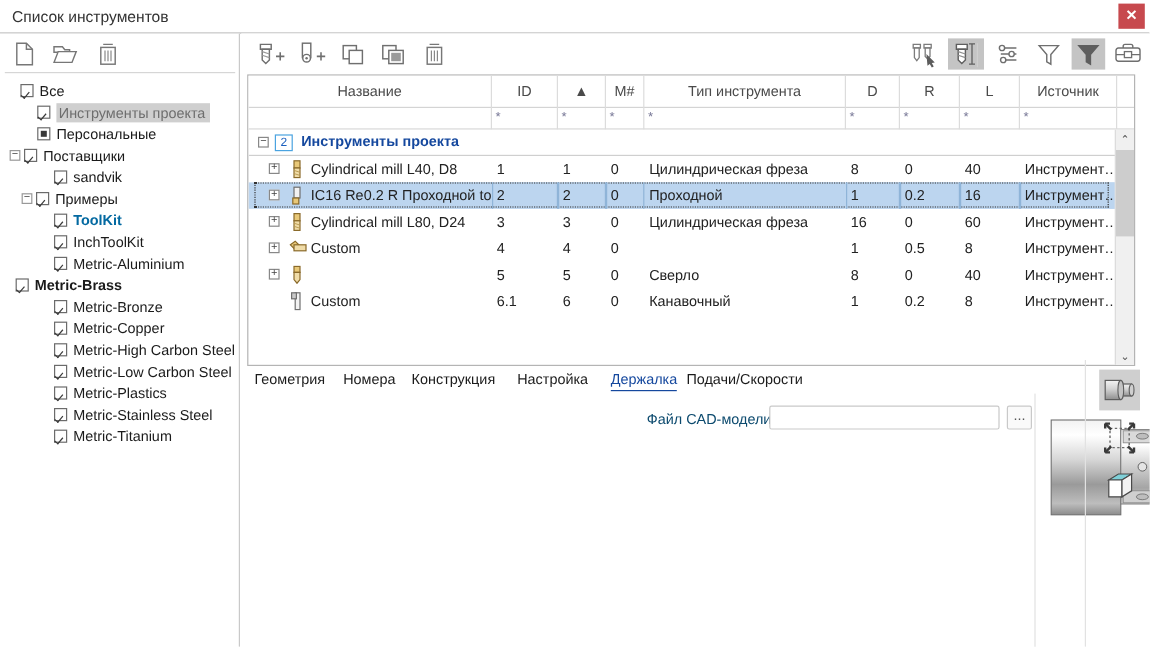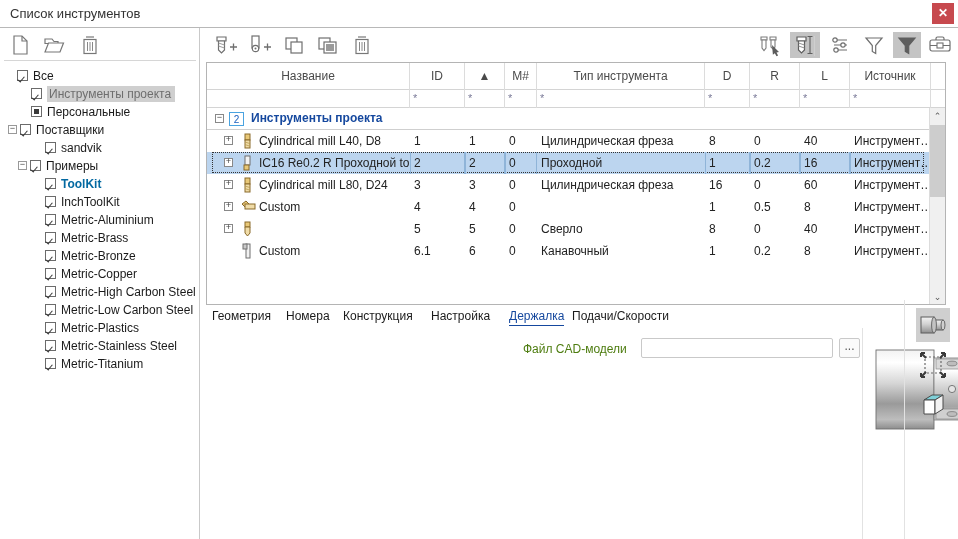--- a/index.html
+++ b/index.html
@@ -171,21 +171,21 @@
     position:absolute; left:5px; top:278px; width:740px; height:22px;
   }
   .tab {
     position:absolute; top:0; height:20px; line-height:20px;
     font-size:12px; color:#1b1b1b; cursor:pointer; white-space:nowrap;
   }
   .tab.active { color:#15489e; border-bottom:1px solid #15489e; }
 
   
   #cad-label {
-    position:absolute; left:322px; top:314px; font-size:12px; color:#4d7c0f;
+    position:absolute; left:338px; top:314px; font-size:12px; color:#0c4a6e;
   }
   #cad-input {
     position:absolute; left:440px; top:310px; width:192px; height:20px;
     border:1px solid #c9c9c9; background:#fff; border-radius:2px;
     font-family:"Liberation Sans", sans-serif; font-size:12px;
     padding:0 4px; outline:none;
   }
   #cad-browse {
     position:absolute; left:638px; top:310px; width:21px; height:20px;
     border:1px solid #c9c9c9; background:#fafafa; border-radius:2px;
@@ -246,21 +246,21 @@
     <div id="tree">
         <div class="tree-row" style="padding-left: 4px;"><span class="tw-blank"></span><span class="cb checked"></span><span class="tree-label">Все</span></div>
         <div class="tree-row selected" style="padding-left: 18px;"><span class="tw-blank"></span><span class="cb checked"></span><span class="tree-label">Инструменты проекта</span></div>
         <div class="tree-row" style="padding-left: 18px;"><span class="tw-blank"></span><span class="cb partial"></span><span class="tree-label">Персональные</span></div>
         <div class="tree-row" style="padding-left: 8px;"><span class="tw">−</span><span class="cb checked"></span><span class="tree-label">Поставщики</span></div>
         <div class="tree-row" style="padding-left: 32px;"><span class="tw-blank"></span><span class="cb checked"></span><span class="tree-label">sandvik</span></div>
         <div class="tree-row" style="padding-left: 18px;"><span class="tw">−</span><span class="cb checked"></span><span class="tree-label">Примеры</span></div>
         <div class="tree-row" style="padding-left: 32px;"><span class="tw-blank"></span><span class="cb checked"></span><span class="tree-label bold-item">ToolKit</span></div>
         <div class="tree-row" style="padding-left: 32px;"><span class="tw-blank"></span><span class="cb checked"></span><span class="tree-label">InchToolKit</span></div>
         <div class="tree-row" style="padding-left: 32px;"><span class="tw-blank"></span><span class="cb checked"></span><span class="tree-label">Metric-Aluminium</span></div>
-        <div class="tree-row" style="padding-left: 32px;"><span class="tw-blank"></span><span class="cb checked"></span><span class="tree-label">Metric-Brass</span></div>
+        <div class="tree-row" style=" font-weight: bold;"><span class="tw-blank"></span><span class="cb checked"></span><span class="tree-label">Metric-Brass</span></div>
         <div class="tree-row" style="padding-left: 32px;"><span class="tw-blank"></span><span class="cb checked"></span><span class="tree-label">Metric-Bronze</span></div>
         <div class="tree-row" style="padding-left: 32px;"><span class="tw-blank"></span><span class="cb checked"></span><span class="tree-label">Metric-Copper</span></div>
         <div class="tree-row" style="padding-left: 32px;"><span class="tw-blank"></span><span class="cb checked"></span><span class="tree-label">Metric-High Carbon Steel</span></div>
         <div class="tree-row" style="padding-left: 32px;"><span class="tw-blank"></span><span class="cb checked"></span><span class="tree-label">Metric-Low Carbon Steel</span></div>
         <div class="tree-row" style="padding-left: 32px;"><span class="tw-blank"></span><span class="cb checked"></span><span class="tree-label">Metric-Plastics</span></div>
         <div class="tree-row" style="padding-left: 32px;"><span class="tw-blank"></span><span class="cb checked"></span><span class="tree-label">Metric-Stainless Steel</span></div>
         <div class="tree-row" style="padding-left: 32px;"><span class="tw-blank"></span><span class="cb checked"></span><span class="tree-label">Metric-Titanium</span></div>
       </div>
   </div>
 

